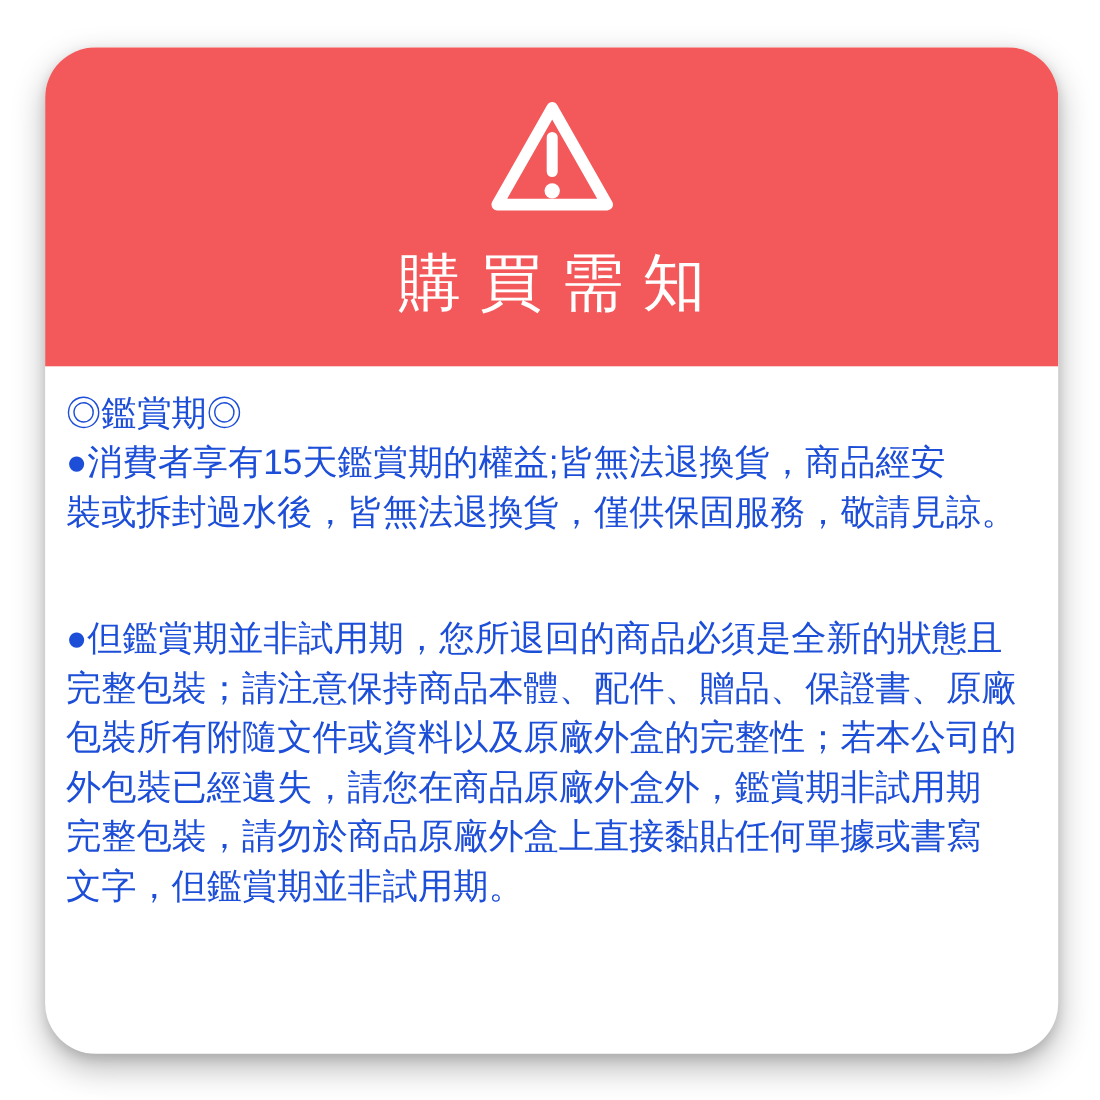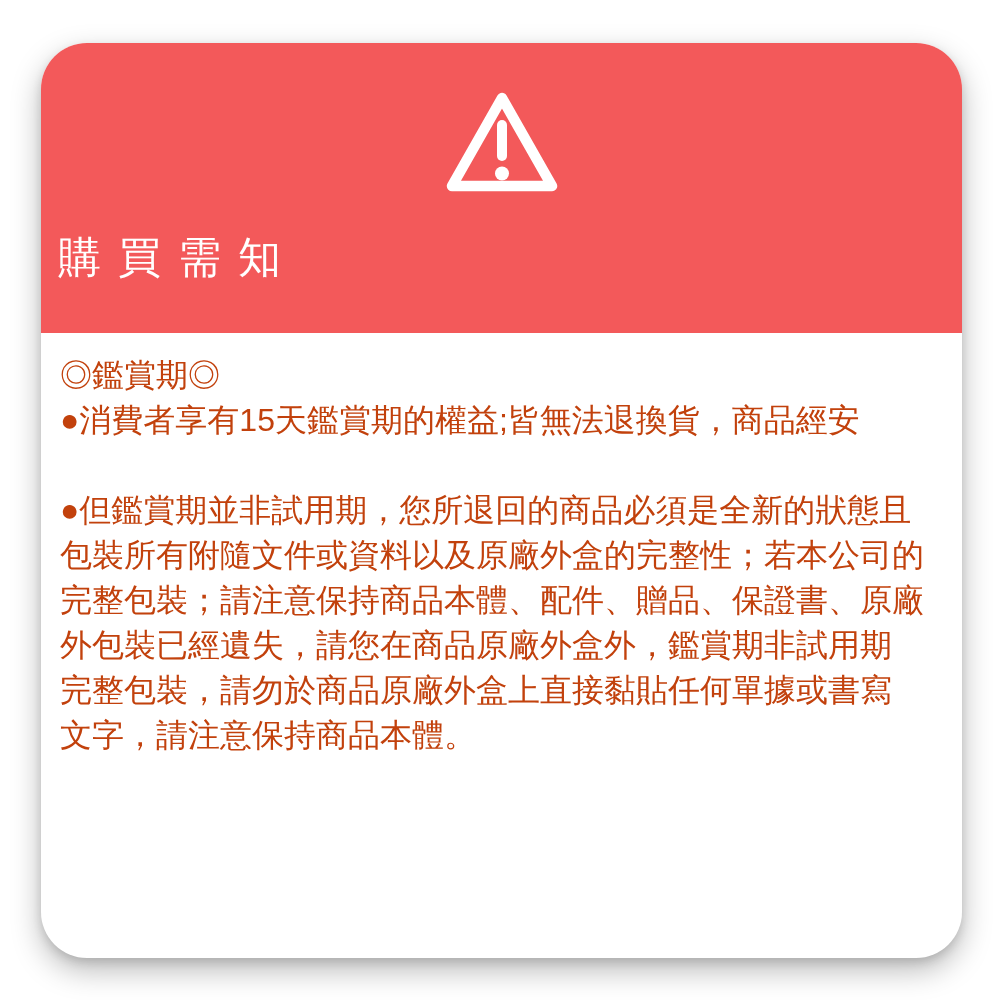--- a/index.html
+++ b/index.html
@@ -40,41 +40,41 @@
     left: 0;
     width: 100%;
     display: flex;
     justify-content: center;
   }
   .title {
     position: absolute;
     top: 182px;
     left: 0;
     width: 100%;
-    text-align: left;
+    text-align: center;
     color: #ffffff;
-    font-size: 43px;
+    font-size: 57px;
     line-height: 64px;
     font-weight: 500;
     letter-spacing: 17px;
     text-indent: 17px;
     white-space: nowrap;
   }
   .body {
     padding: 20px 24px 0 19px;
-    color: #c2410c;
+    color: #1d4ed8;
     font-size: 32px;
     line-height: 45px;
   }
   .line {
     height: 45px;
     white-space: nowrap;
   }
   .para2 {
-    margin-top: 45px;
+    margin-top: 70px;
   }
 </style>
 </head>
 <body>
 
 <div class="stage">
   <div class="card">
 
     <div class="header">
       <div class="warn-icon">
@@ -85,26 +85,27 @@
         </svg>
       </div>
       <div class="title">購買需知</div>
     </div>
 
     <div class="body">
       <div class="line">◎鑑賞期◎</div>
 
       <div class="para">
         <div class="line">●消費者享有15天鑑賞期的權益;皆無法退換貨，商品經安</div>
+        <div class="line">裝或拆封過水後，皆無法退換貨，僅供保固服務，敬請見諒。</div>
       </div>
 
       <div class="para para2">
         <div class="line">●但鑑賞期並非試用期，您所退回的商品必須是全新的狀態且</div>
+        <div class="line">完整包裝；請注意保持商品本體、配件、贈品、保證書、原廠</div>
         <div class="line">包裝所有附隨文件或資料以及原廠外盒的完整性；若本公司的</div>
-        <div class="line">完整包裝；請注意保持商品本體、配件、贈品、保證書、原廠</div>
         <div class="line">外包裝已經遺失，請您在商品原廠外盒外，鑑賞期非試用期</div>
         <div class="line">完整包裝，請勿於商品原廠外盒上直接黏貼任何單據或書寫</div>
-        <div class="line">文字，請注意保持商品本體。</div>
+        <div class="line">文字，但鑑賞期並非試用期。</div>
       </div>
     </div>
 
   </div>
 </div>
 
 </body></html>

